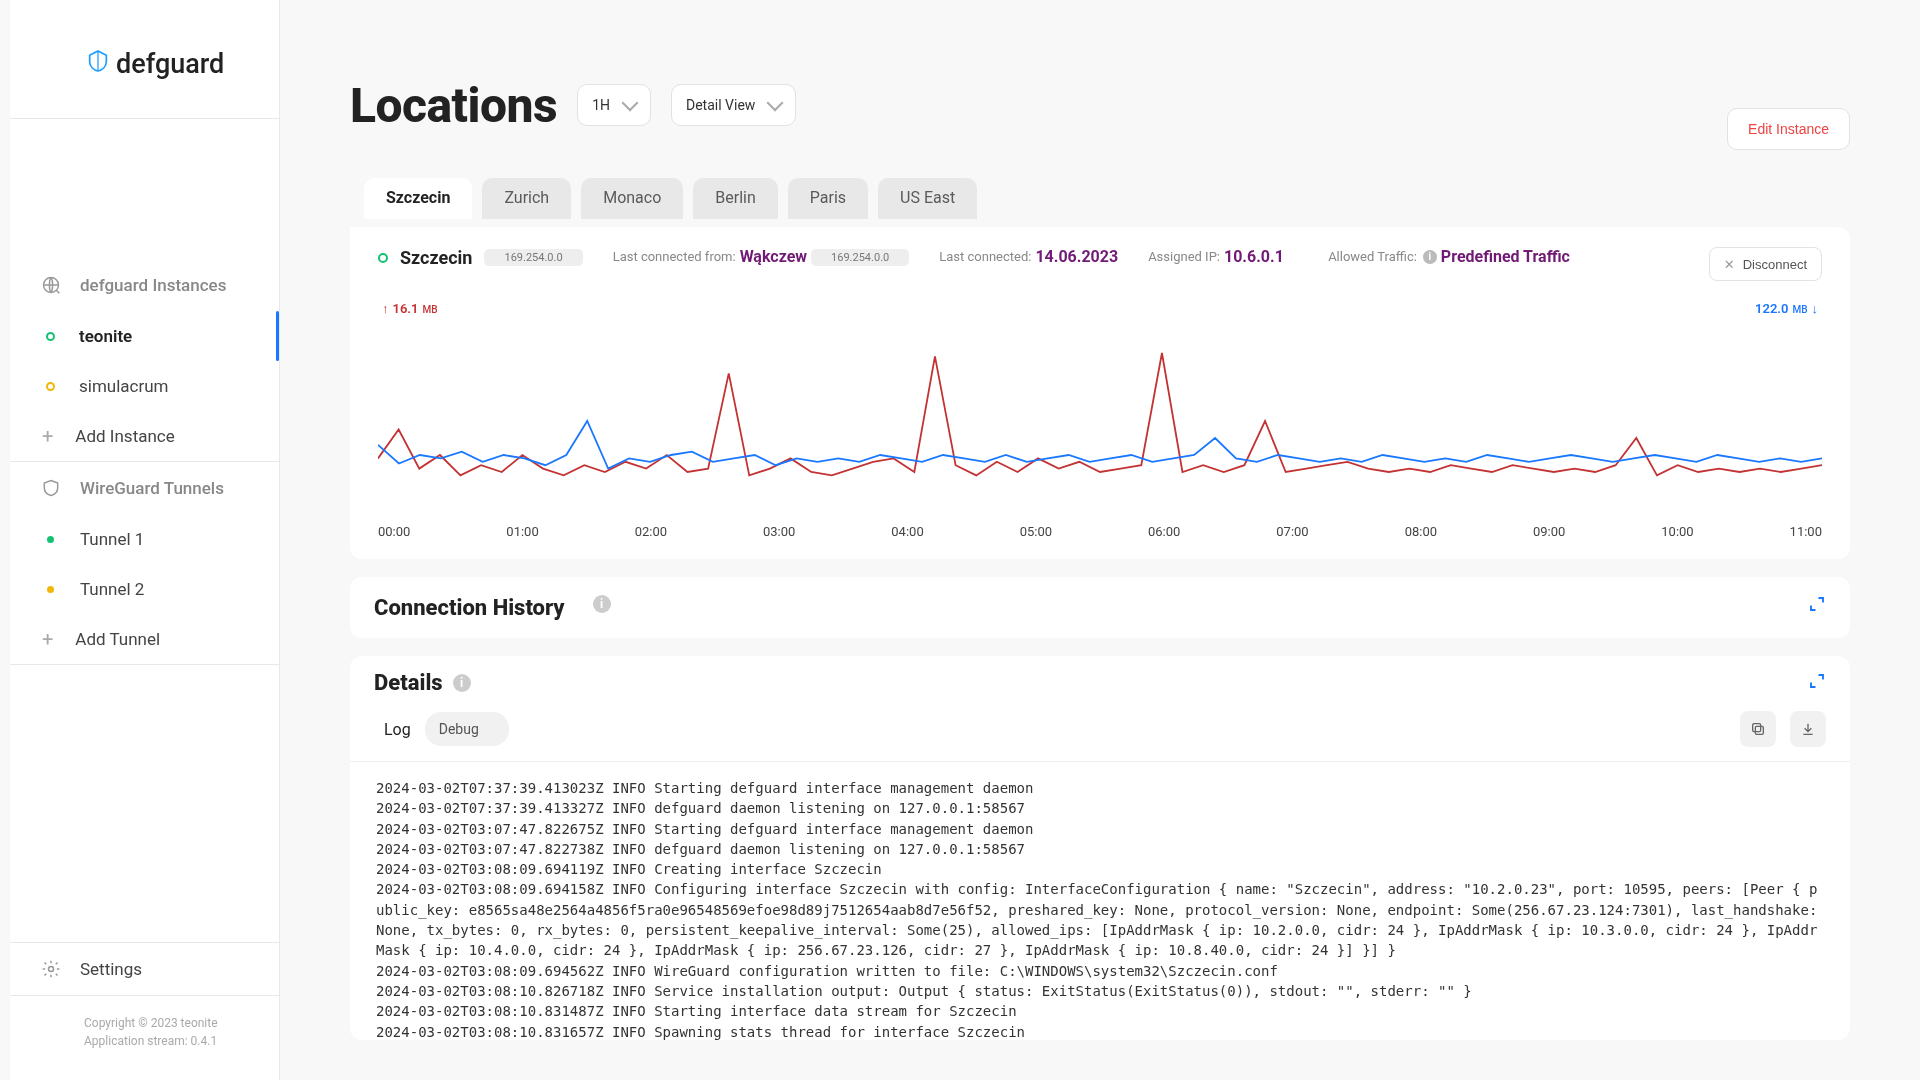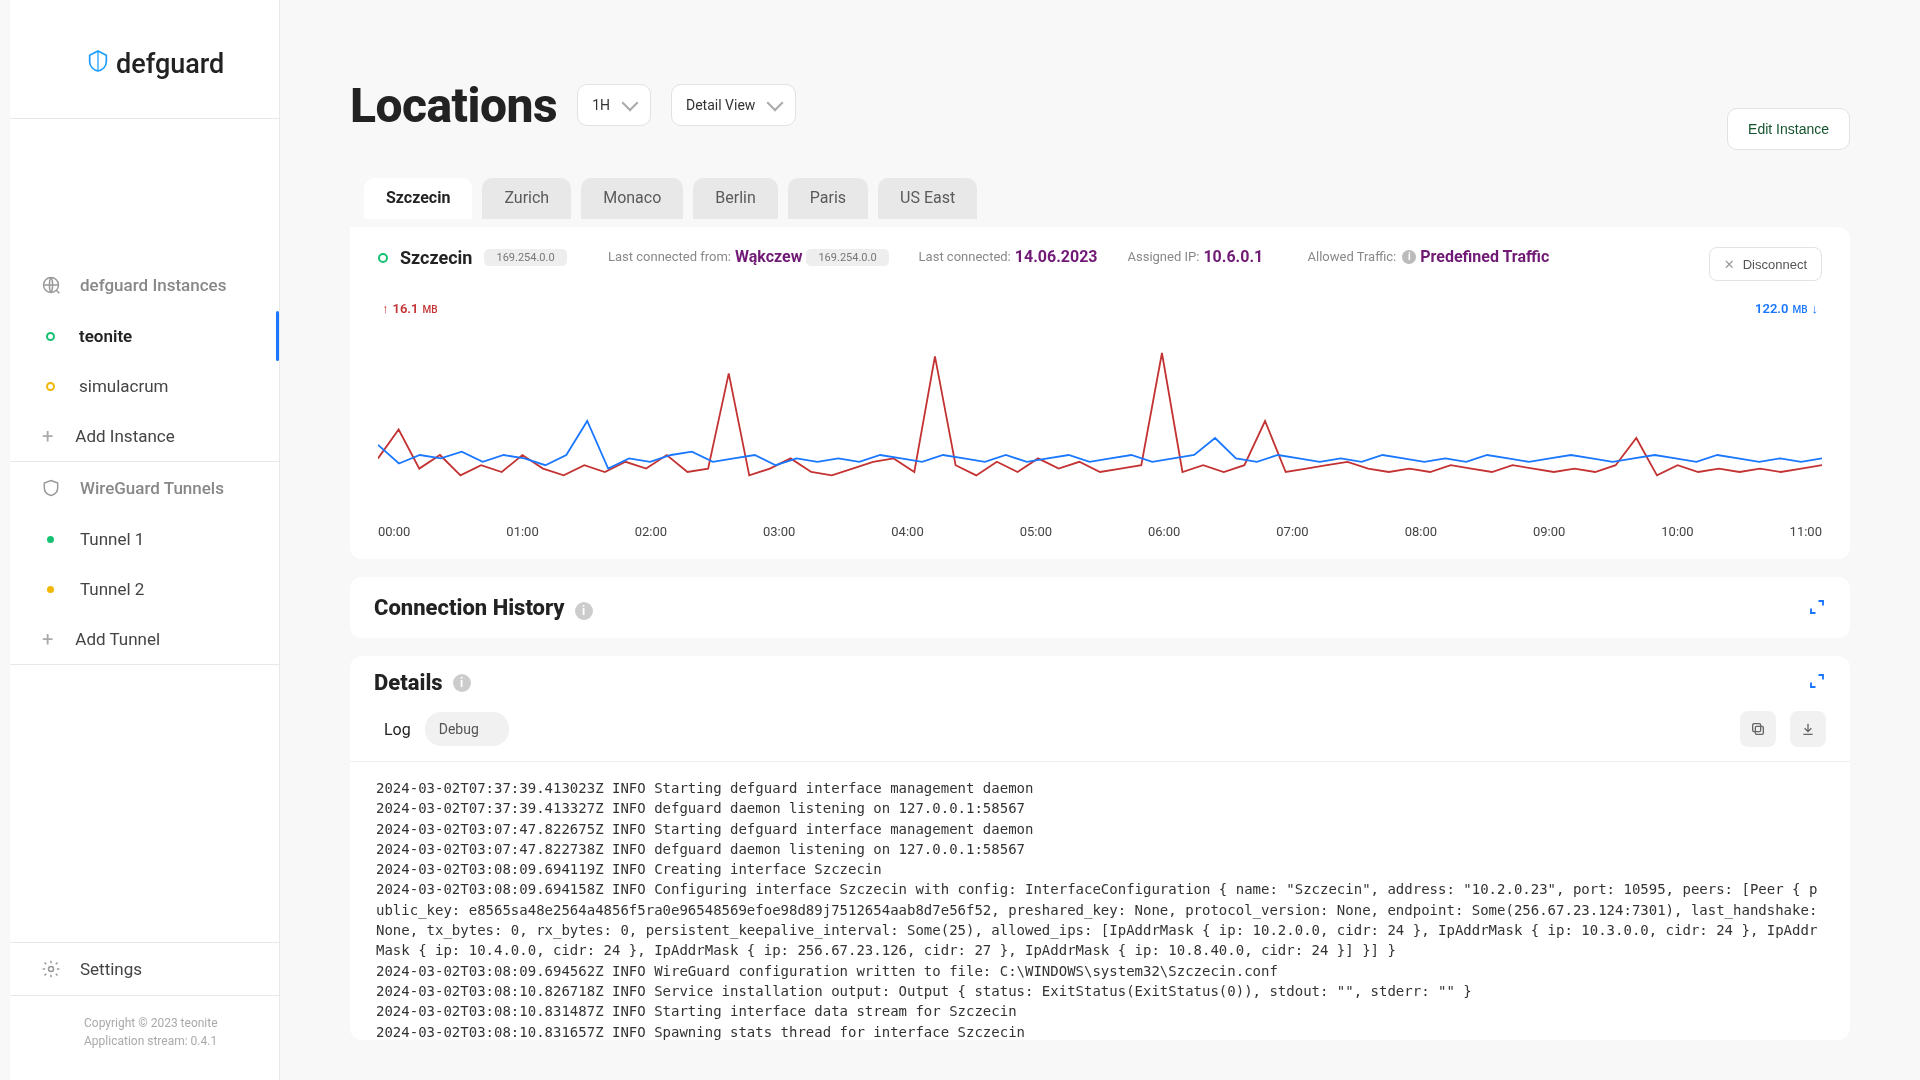--- a/index.html
+++ b/index.html
@@ -25,57 +25,57 @@
 
   
   .main { flex: 1; padding: 60px 70px 40px 70px; display: flex; flex-direction: column; gap: 18px; overflow: hidden; }
 
   
   .page-header { display: flex; align-items: center; gap: 20px; }
   .page-title { font-size: 48px; font-weight: 800; letter-spacing: -0.5px; }
   .select { background: #fff; border: 1px solid #e2e2e2; border-radius: 10px; height: 42px; padding: 0 14px; display: flex; align-items: center; gap: 14px; font-size: 14px; color: #333; cursor: pointer; }
   .select .chev { width: 12px; height: 12px; border-right: 2px solid #aaa; border-bottom: 2px solid #aaa; transform: rotate(45deg); margin-top: -4px; }
   .spacer { flex: 1; }
-  .btn-outline { background: #fff; border: 1px solid #e2e2e2; border-radius: 10px; height: 42px; padding: 0 20px; font-size: 14px; color: #14532d; display: flex; align-items: center; cursor: pointer; margin-top: 48px; }
+  .btn-outline { background: #fff; border: 1px solid #e2e2e2; border-radius: 10px; height: 42px; padding: 0 20px; font-size: 14px; color: #ef4444; display: flex; align-items: center; cursor: pointer; margin-top: 48px; }
 
   
   .tabs { display: flex; gap: 10px; padding-left: 14px; margin-top: 10px; }
   .tab { padding: 10px 22px 12px; border-radius: 10px 10px 0 0; font-size: 16px; cursor: pointer; }
   .tab.active { background: #fff; font-weight: 700; color: #222; }
   .tab:not(.active) { background: #e8e8e8; color: #5a5a5a; }
 
   
   .card { background: #fff; border-radius: 12px; padding: 0; }
   .loc-card { padding: 20px 28px; display: flex; flex-direction: column; gap: 14px; }
   .loc-row { display: flex; align-items: flex-start; gap: 30px; }
   .loc-name-block { display: flex; align-items: center; gap: 12px; min-width: 200px; }
   .loc-dot { width: 10px; height: 10px; border-radius: 50%; border: 2.5px solid #16c172; }
   .loc-name { font-size: 18px; font-weight: 700; }
-  .ip-pill { background: #eee; color: #777; font-size: 11px; padding: 2px 12px; border-radius: 5px; }
+  .ip-pill { background: #eee; color: #777; font-size: 11px; padding: 2px 20px; border-radius: 5px; }
   .info-col { display: flex; flex-direction: row; gap: 4px; min-width: 150px; }
   .info-lbl { font-size: 13px; color: #888; display: flex; align-items: center; gap: 6px; }
   .info-val { font-size: 16px; font-weight: 700; color: #701a75; }
   .info-sub { margin-top: 2px; }
   .info-icon-i { width: 14px; height: 14px; border-radius: 50%; background: #bbb; color: #fff; font-size: 10px; display: inline-flex; align-items: center; justify-content: center; font-style: normal; font-weight: 700; }
   .disconnect-btn { margin-left: auto; display: flex; align-items: center; gap: 8px; border: 1px solid #e2e2e2; background: #fff; border-radius: 8px; height: 34px; padding: 0 14px; font-size: 13px; color: #555; cursor: pointer; }
   .x-icon { font-size: 13px; color: #999; }
 
   
   .traffic-legend { display: flex; justify-content: space-between; font-size: 13px; font-weight: 600; margin-top: 6px; padding: 0 4px; }
   .up-stat { color: #c43333; display: flex; align-items: baseline; gap: 4px; }
   .down-stat { color: #1a77ff; display: flex; align-items: baseline; gap: 4px; }
   .stat-unit { font-size: 10px; font-weight: 500; }
 
   
   .chart-wrap { position: relative; height: 170px; margin-top: 6px; }
   .chart-wrap svg { width: 100%; height: 100%; }
   .chart-labels { display: flex; justify-content: space-between; font-size: 13px; color: #444; padding: 4px 0 0 0; }
 
   
-  .section-card { background: #fff; border-radius: 12px; padding: 18px 24px; display: flex; align-items: flex-end; gap: 10px; }
+  .section-card { background: #fff; border-radius: 12px; padding: 18px 24px; display: flex; align-items: flex-start; gap: 28px; }
   .section-title { font-size: 22px; font-weight: 800; }
   .badge-info { width: 18px; height: 18px; border-radius: 50%; background: #ccc; color: #fff; font-size: 12px; display: inline-flex; align-items: center; justify-content: center; font-weight: 700; }
   .expand-icon { margin-left: auto; color: #1a77ff; cursor: pointer; }
 
   
   .details-card { background: #fff; border-radius: 12px; display: flex; flex-direction: column; flex: 1; overflow: hidden; }
   .details-header { display: flex; align-items: center; gap: 10px; padding: 14px 24px 6px; }
   .log-bar { display: flex; align-items: center; gap: 14px; padding: 10px 24px 14px 34px; border-bottom: 1px solid #eee; }
   .log-label { font-size: 16px; font-weight: 400; }
   .log-select { background: #f1f1f1; border: none; border-radius: 16px; height: 34px; padding: 0 14px; display: flex; align-items: center; gap: 16px; font-size: 14px; color: #555; cursor: pointer; }

